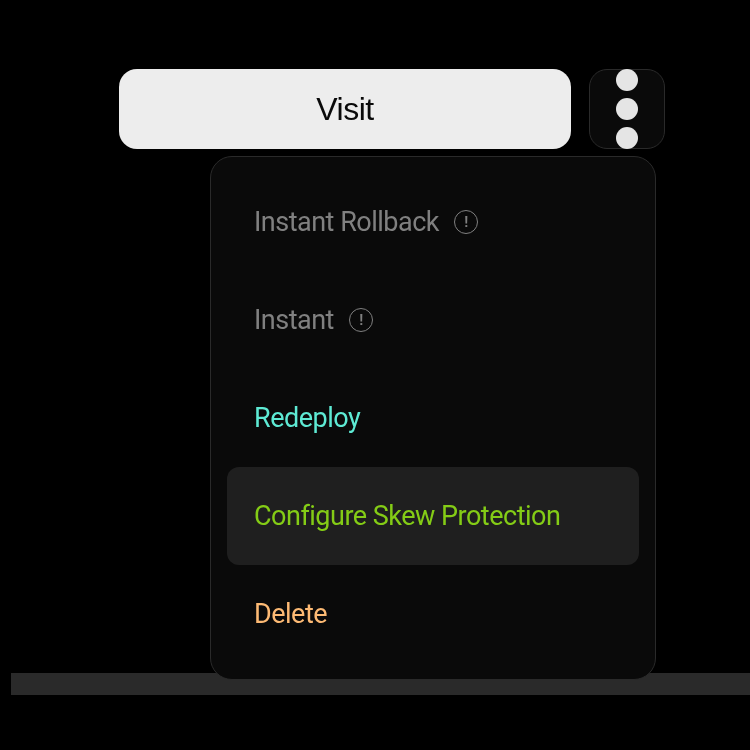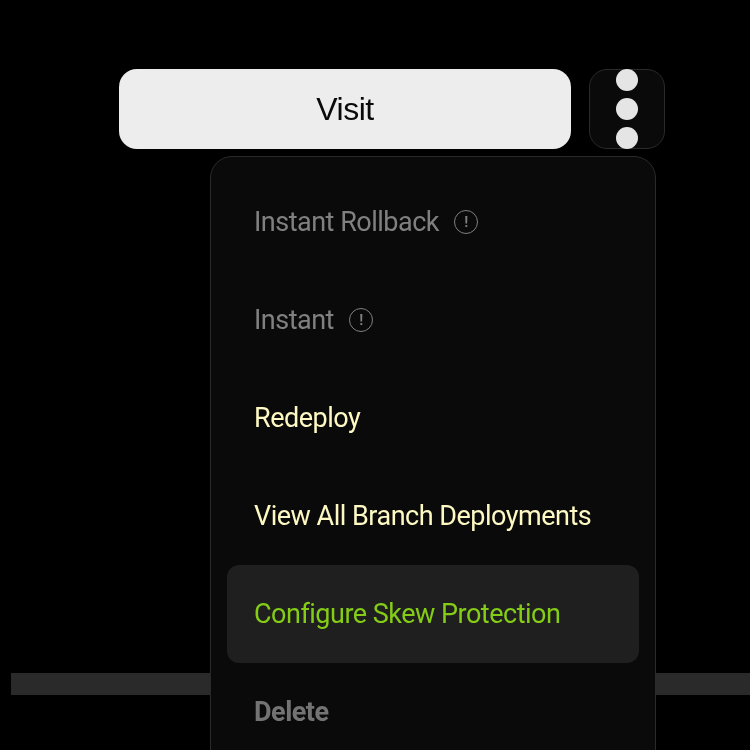--- a/index.html
+++ b/index.html
@@ -70,33 +70,32 @@
       display: flex;
       align-items: center;
       gap: 4px;
       padding: 22px 16px;
       border-radius: 12px;
       font-size: 27px;
       cursor: pointer;
       letter-spacing: -0.5px;
     }
     .menu-item.normal {
-      color: #fef9c3;
+      color: #5eead4;
     }
     .menu-item.disabled {
       color: #808080;
       cursor: default;
     }
     .menu-item.highlighted {
       background: #1f1f1f;
       color: #84cc16;
     }
     .menu-item.danger {
-      color: #737373;
-      font-weight: bold;
+      color: #fdba74;
     }
     .info-icon {
       width: 24px;
       height: 24px;
       border: 1.5px solid #808080;
       border-radius: 50%;
       display: flex;
       align-items: center;
       justify-content: center;
       flex-shrink: 0;
@@ -138,22 +137,19 @@
     <span>Instant Rollback</span>
     <span class="info-icon"></span>
   </div>
   <div class="menu-item disabled">
     <span>Instant</span>
     <span class="info-icon"></span>
   </div>
   <div class="menu-item normal">
     <span>Redeploy</span>
   </div>
-  <div class="menu-item normal">
-    <span>View All Branch Deployments</span>
-  </div>
   <div class="menu-item highlighted">
     <span>Configure Skew Protection</span>
   </div>
   <div class="menu-item danger">
     <span>Delete</span>
   </div>
 </div>
 
 </body></html>

